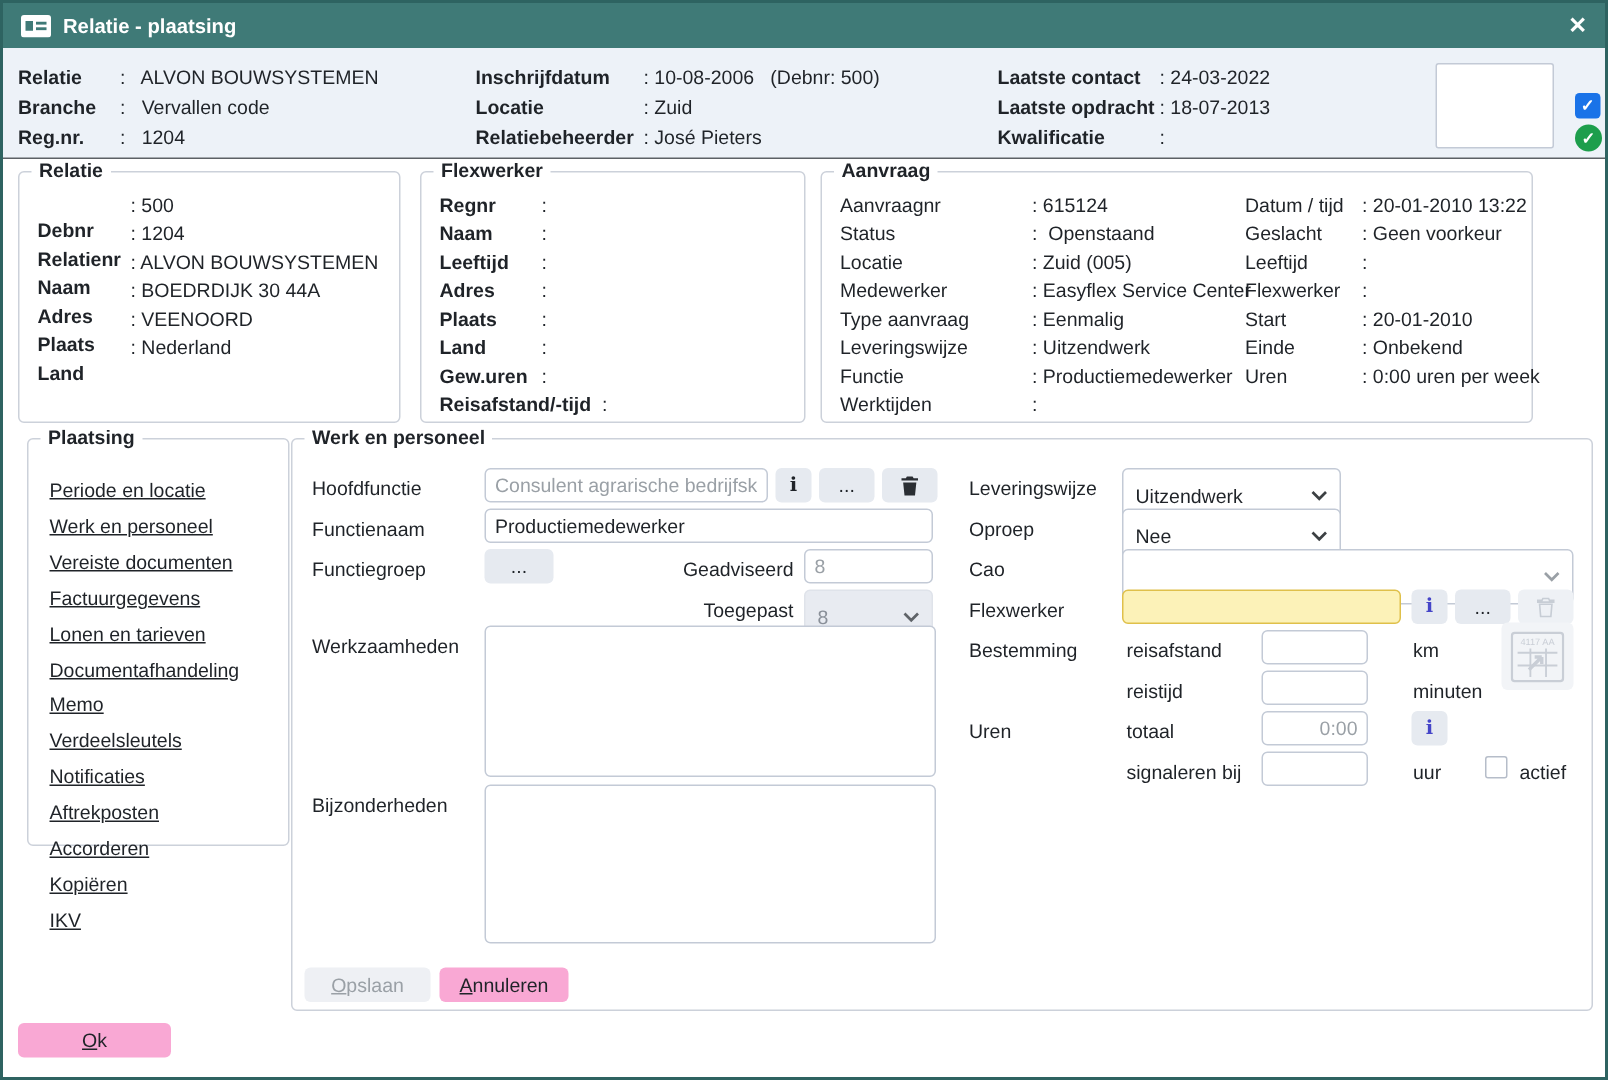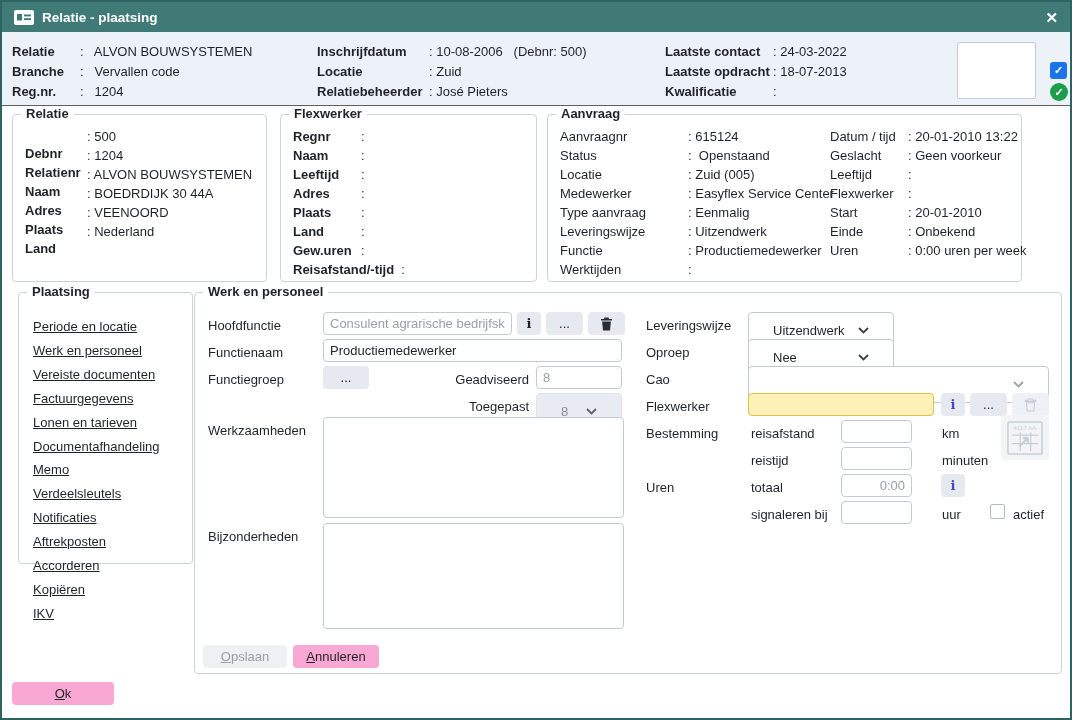--- a/index.html
+++ b/index.html
@@ -47,21 +47,21 @@
   .wlabel{position:absolute;white-space:nowrap;}
   .wlabel.r{text-align:right;}
   .inp{position:absolute;box-sizing:border-box;border:1px solid #c3cad6;border-radius:4px;background:#fff;
     font:13px "Liberation Sans",sans-serif;padding:0 6px;color:#1f2328;height:23px;}
   .inp.greytext{color:#9aa0a6;}
   .inp.yellow{background:#fcf2b8;border-color:#dfc04a;}
   .inp.num{text-align:right;}
   .tarea{position:absolute;box-sizing:border-box;border:1px solid #c3cad6;border-radius:4px;resize:none;
     font:13px "Liberation Sans",sans-serif;padding:4px 6px;background:#fff;}
   .fsel{position:absolute;box-sizing:border-box;height:37px;border:1px solid #c3cad6;border-radius:4px;
-    background:#fff;display:flex;align-items:center;padding:0 24px;cursor:pointer;}
+    background:#fff;display:flex;align-items:center;padding:0 8px;cursor:pointer;}
   .fsel .sv{flex:1;white-space:nowrap;overflow:hidden;}
   .fsel .chev{flex:none;color:#3c4043;}
   .fsel.grey{background:#e8ebf1;border-color:#dfe3ea;color:#8a9099;}
   .fsel.grey .chev{color:#5f6368;}
   .fsel.lite .chev{color:#9aa0a6;}
   .sbtn{position:absolute;box-sizing:border-box;height:23px;border:none;border-radius:4px;background:#e6eaf0;
     display:flex;align-items:center;justify-content:center;cursor:pointer;
     font:13px "Liberation Sans",sans-serif;color:#1f2328;padding:0;}
   .sbtn .iglyph{font-family:"DejaVu Serif",serif;font-weight:bold;font-size:13px;}
   .sbtn .iglyph.indigo{color:#4545c8;}

